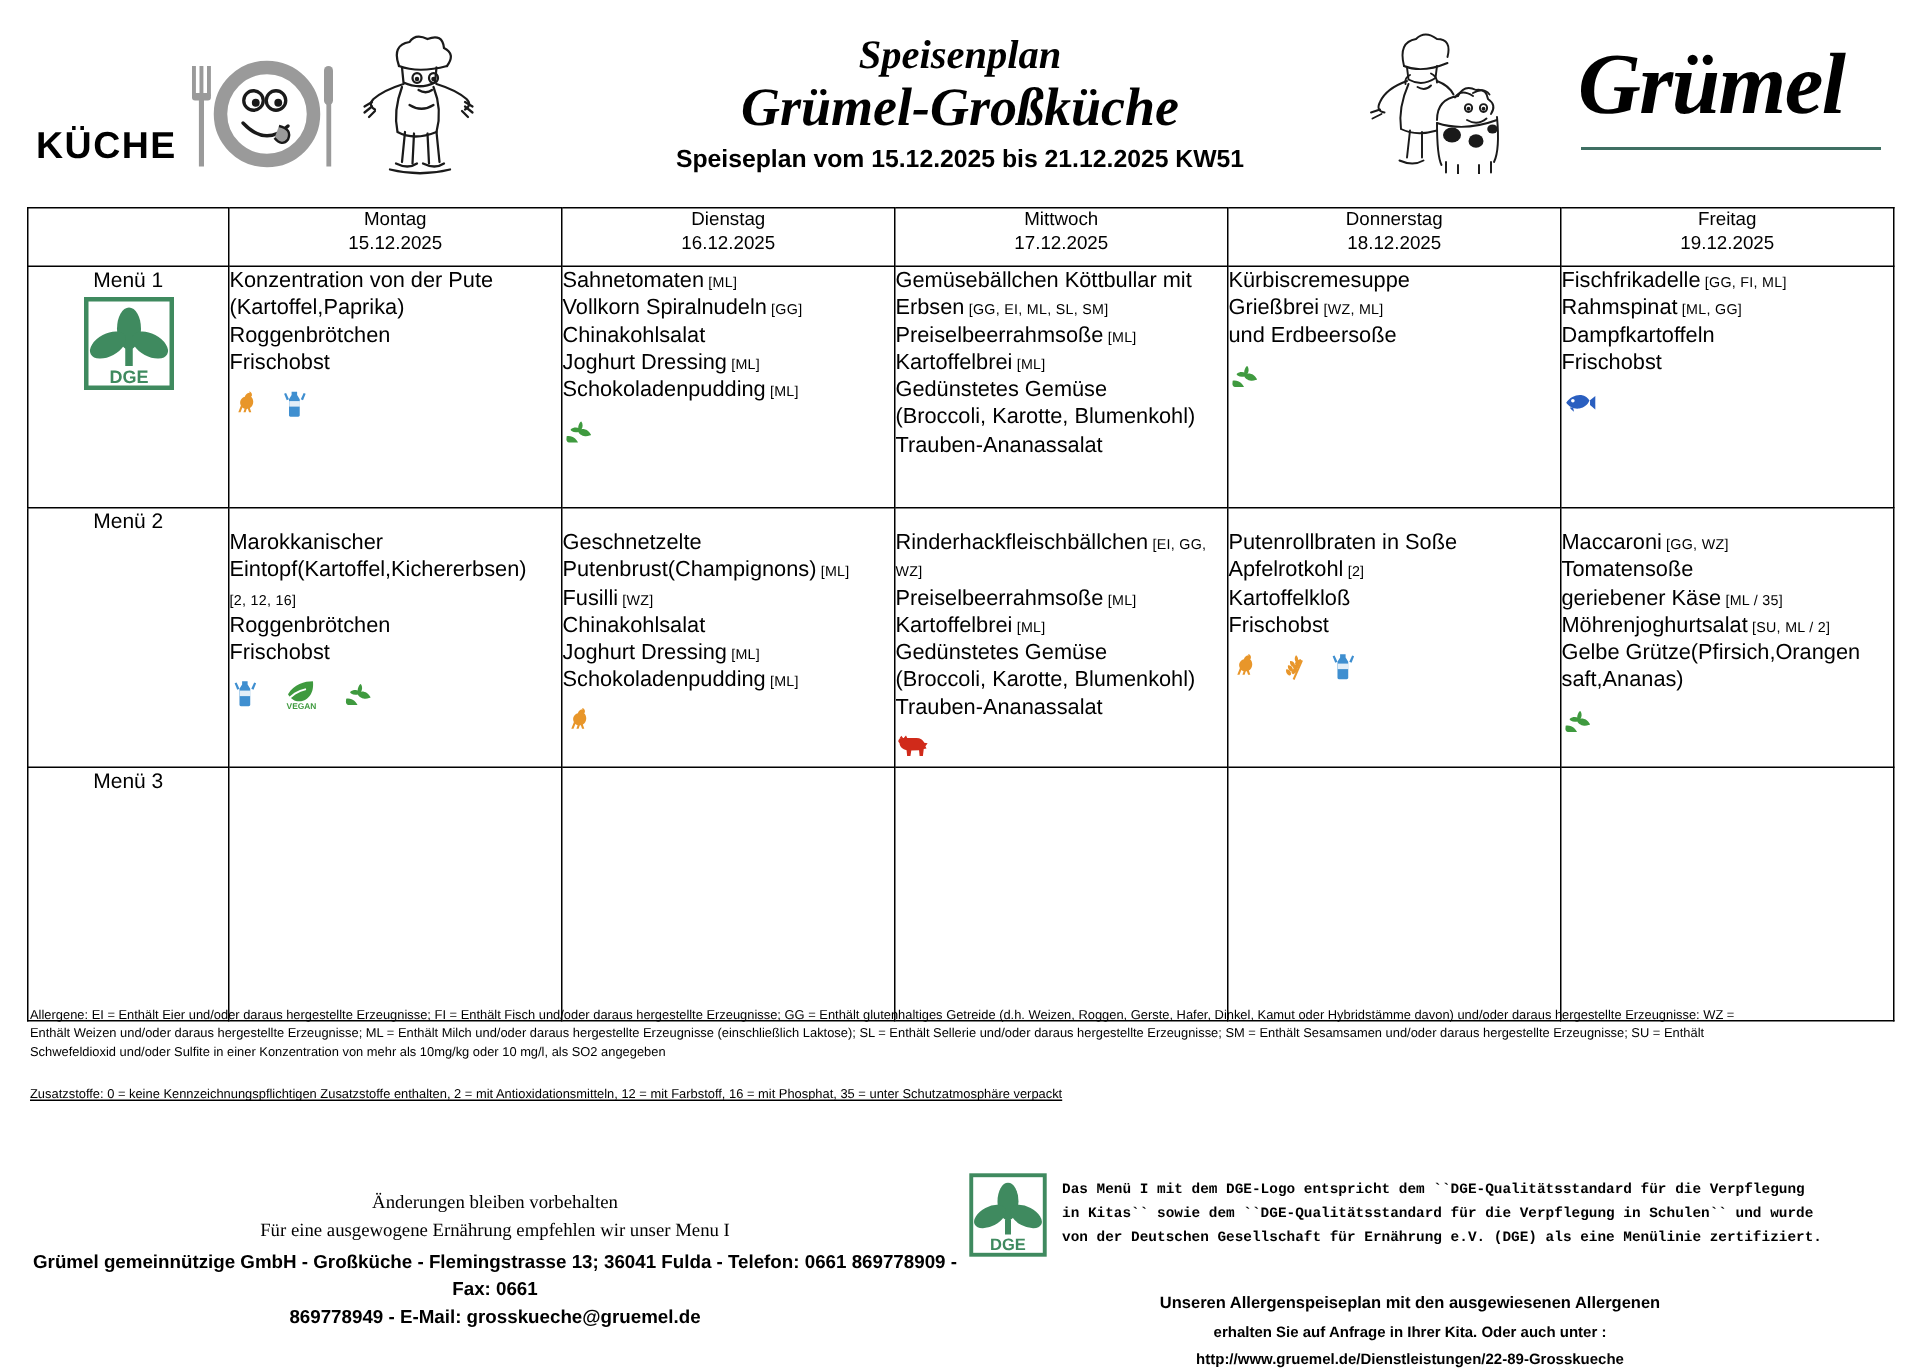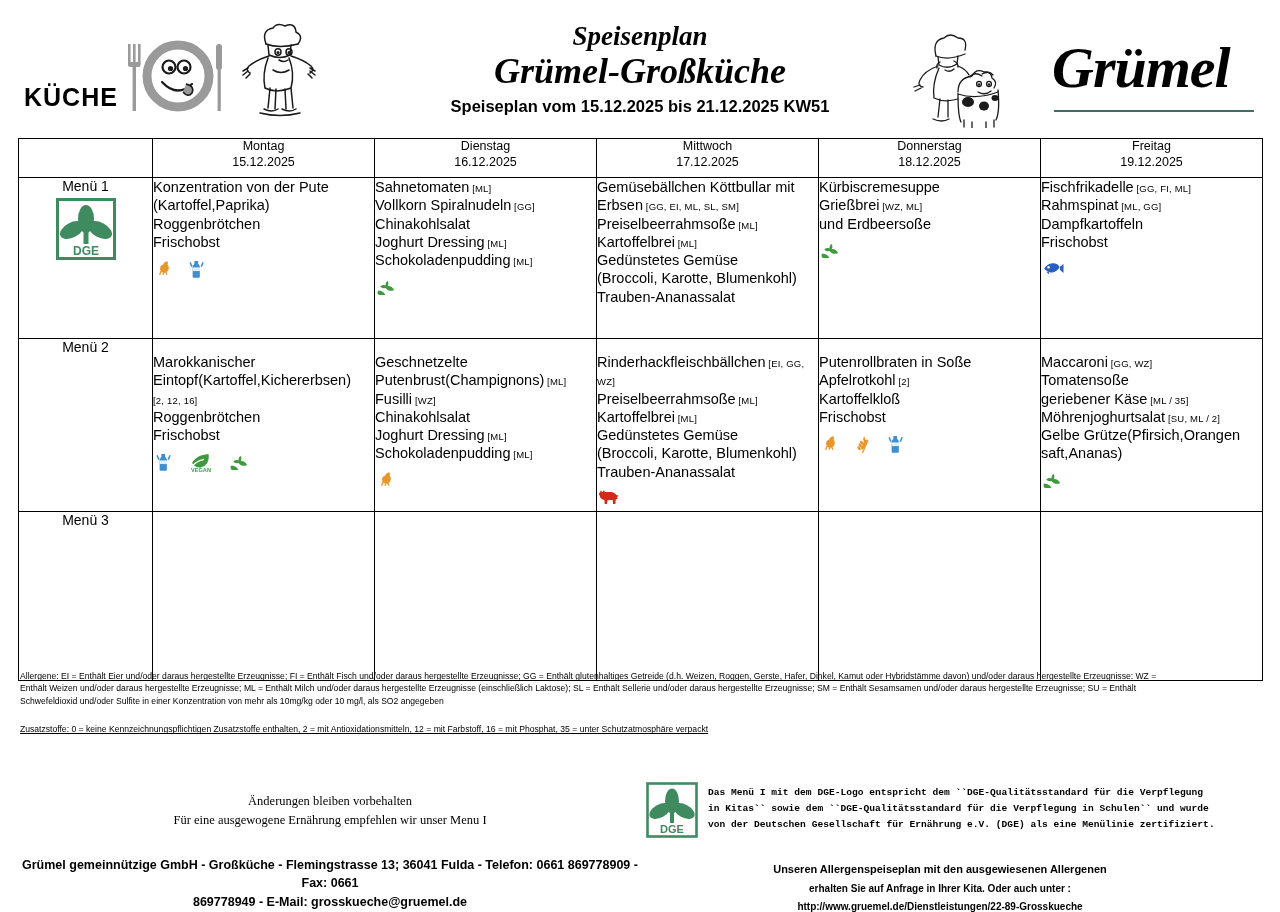--- a/index.html
+++ b/index.html
@@ -43,21 +43,21 @@
     font-weight: bold; font-style: italic;
     font-size: 36px; line-height: 1.15;
   }
   .title-3 {
     font-family: "Liberation Sans", sans-serif;
     font-weight: bold; font-size: 16.5px;
     margin-top: 4px;
   }
 
   .logo-right {
-    position: absolute; right: 18px; top: 26px; width: 360px; height: 106px;
+    position: absolute; right: 18px; top: 14px; width: 360px; height: 106px;
   }
   .cowchef-icon { position: absolute; left: 10px; top: 6px; width: 100px; height: 96px; }
   .gruemel-word {
     position: absolute; left: 150px; top: 8px;
     font-family: "Liberation Serif", serif;
     font-style: italic; font-weight: bold;
     font-size: 58px; letter-spacing: -1px;
   }
   .gruemel-rule {
     position: absolute; left: 152px; top: 84px; width: 200px; height: 2px;
@@ -137,21 +137,21 @@
     position: absolute; left: 20px; top: 792px; width: 620px;
     text-align: center;
   }
   .fl-serif {
     font-family: "Liberation Serif", serif;
     font-size: 12.5px; line-height: 1.5;
   }
   .fl-bold {
     font-family: "Liberation Sans", sans-serif;
     font-weight: bold; font-size: 12.5px; line-height: 1.5;
-    margin-top: 26px;
+    margin-top: 2px;
   }
 
   .footer-right {
     position: absolute; left: 640px; top: 782px; width: 630px;
   }
   .dge-row { display: flex; align-items: flex-start; gap: 10px; }
   .dge-badge-sm { width: 52px; height: 56px; flex: none; margin-left: 6px; }
   .dge-text {
     font-size: 9.6px; font-weight: bold; line-height: 1.65;
     padding-top: 3px;

